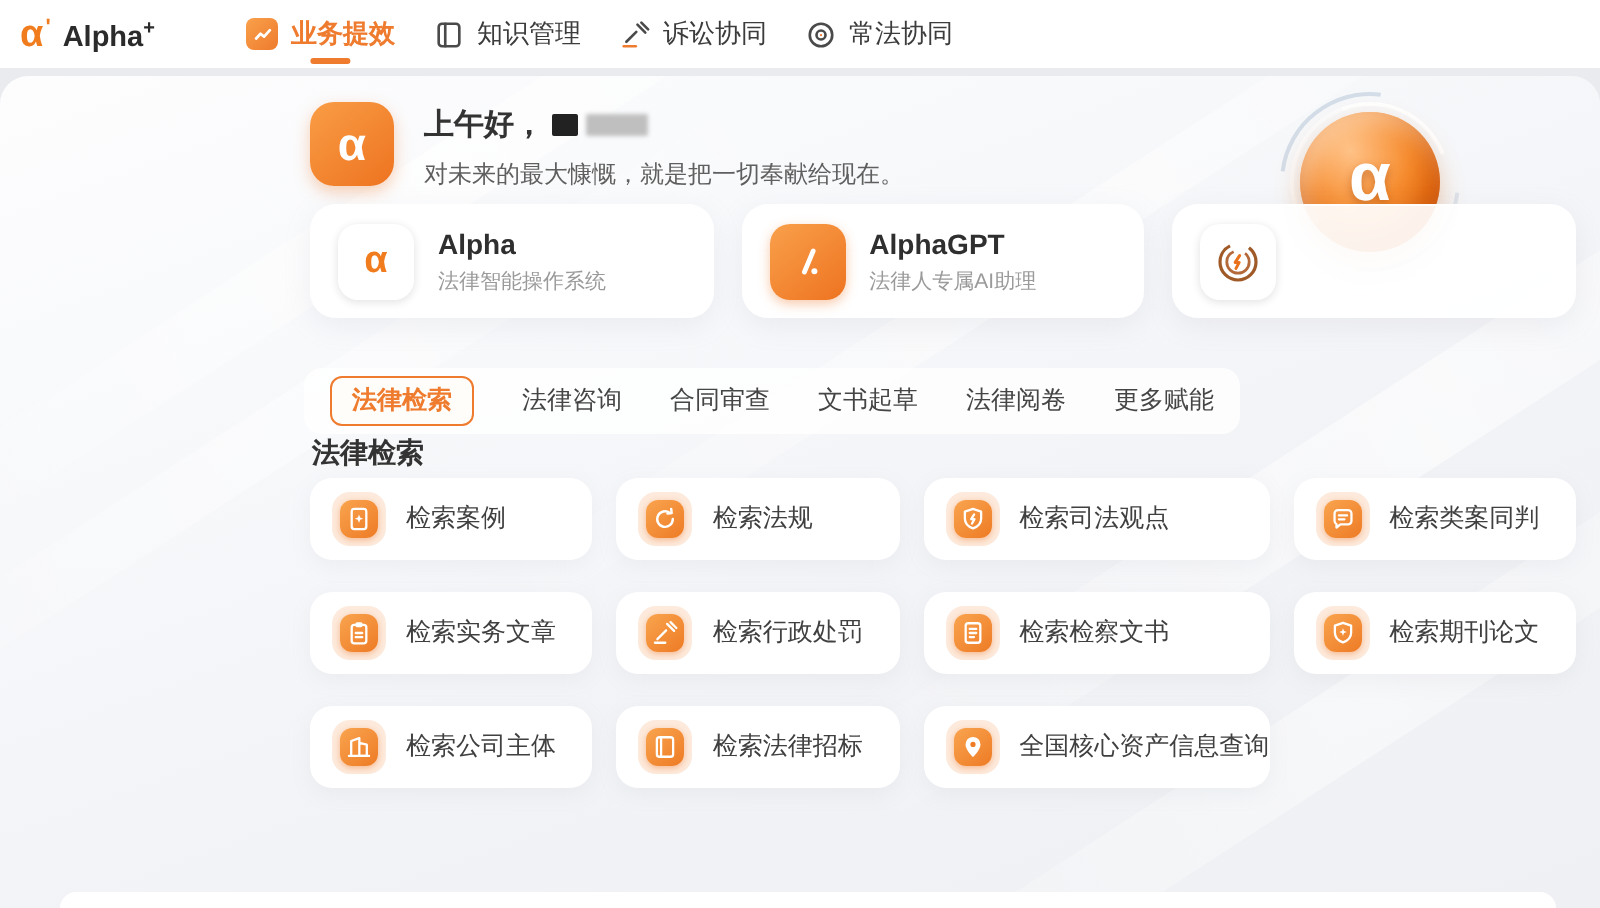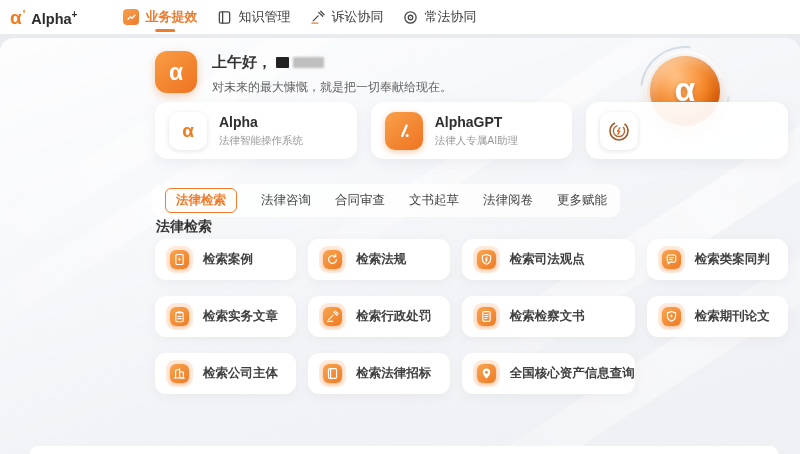--- a/index.html
+++ b/index.html
@@ -64,21 +64,21 @@
   .tab { font-size:12.5px; color:#454545; cursor:pointer; white-space:nowrap; }
   .tab.active { color:#ee7b2e; font-weight:700; border:1px solid #ee7b2e; border-radius:6px; padding:3px 10px; background:#fffdfa; }
 
   .section-title { position:absolute; left:156px; top:180px; font-size:14px; font-weight:700; color:#333; z-index:2; }
 
   
   .grid { position:absolute; left:155px; top:201px; width:633px; display:grid; grid-template-columns:repeat(4,1fr); gap:16px 12px; z-index:2; }
   .feat { height:41px; background:#fff; border-radius:11px; display:flex; align-items:center; padding-left:11px; gap:10px; box-shadow:0 3px 10px rgba(160,165,175,.10); cursor:pointer; }
   .fi { width:27px; height:27px; border-radius:9px; background:#fdeadc; display:flex; align-items:center; justify-content:center; flex-shrink:0; }
   .fii { width:19px; height:19px; border-radius:6px; background:linear-gradient(140deg,#f9a44f,#ee7b25); display:flex; align-items:center; justify-content:center; box-shadow:0 1px 3px rgba(238,123,46,.45); }
-  .flabel { font-size:12.5px; color:#404040; font-weight:700; white-space:nowrap; }
+  .flabel { font-size:12.5px; color:#404040; font-weight:400; white-space:nowrap; }
 
   .bottom-strip { position:absolute; left:30px; right:22px; bottom:0; height:8px; background:#fff; border-radius:10px 10px 0 0; z-index:3; }
 
   svg { display:block; }
 </style>
 </head>
 <body>
 
 <div class="navbar">
   <div class="brand">

